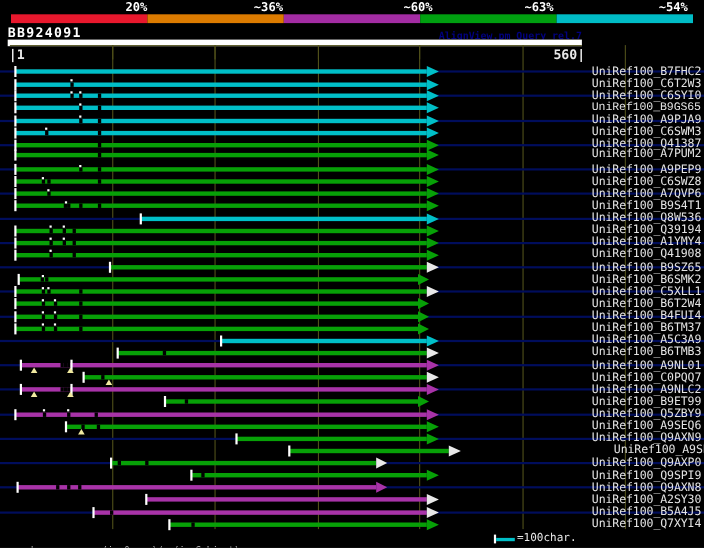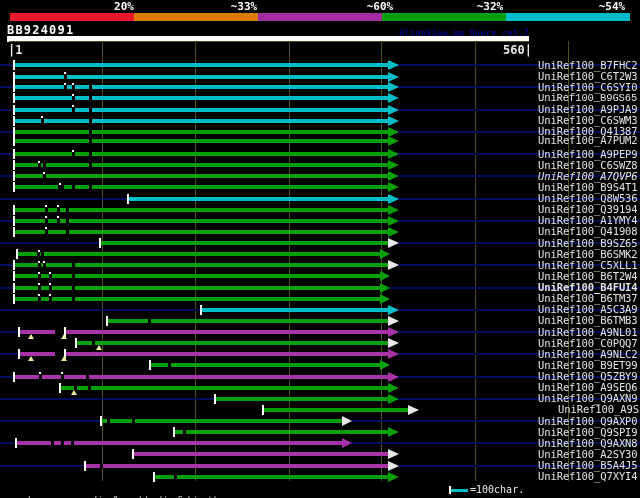--- a/index.html
+++ b/index.html
@@ -33,23 +33,23 @@
   #legend-scale-bar{position:absolute;left:451px;top:489px;width:17px;height:3px;}
   #legend-scale-text{position:absolute;left:470px;top:484px;font-size:10px;color:#e9e9e9;white-space:pre;}
 </style>
 </head>
 <body>
 
 <div id="screen">
 
   <div id="scale-labels-layer">
       <div class="scale-label" style="left: 124px;">20%</div>
-      <div class="scale-label" style="left: 244px;">~33%</div>
+      <div class="scale-label" style="left: 244px;">~36%</div>
       <div class="scale-label" style="left: 380px;">~60%</div>
-      <div class="scale-label" style="left: 490px;">~32%</div>
+      <div class="scale-label" style="left: 490px;">~63%</div>
       <div class="scale-label" style="left: 612px;">~54%</div>
     </div>
   <div id="scale-bar-layer">
       <div class="scale-seg" style="left: 10px; width: 124px; background: rgb(232, 24, 45);"></div>
       <div class="scale-seg" style="left: 134px; width: 124px; background: rgb(220, 123, 0);"></div>
       <div class="scale-seg" style="left: 258px; width: 124px; background: rgb(163, 44, 163);"></div>
       <div class="scale-seg" style="left: 382px; width: 124px; background: rgb(0, 160, 16);"></div>
       <div class="scale-seg" style="left: 506px; width: 124px; background: rgb(0, 188, 198);"></div>
     </div>
 
@@ -170,21 +170,21 @@
         <div class="bar" style="left: 14px; width: 374px; background: rgb(7, 160, 7);">
           <div class="bar-gap" style="left: 24px;"></div>
           <div class="bar-gap" style="left: 29px;"></div>
           <div class="bar-gap" style="left: 75px;"></div>
         </div>
         <div class="start-tick" style="left: 13px;"></div>
         <div class="gap-dot" style="left: 38px;"></div>
         <div class="arrow" style="left: 388px; border-left: 11px solid rgb(7, 160, 7);"></div>
         <div class="hit-label">UniRef100_C6SWZ8</div>
       </div>
-      <div class="row" style="top: 170.75px; font-style: italic;">
+      <div class="row" style="top: 170.75px;">
         <div class="navy-line" style="background: rgb(0, 13, 92);"></div>
         <div class="bar" style="left: 14px; width: 374px; background: rgb(7, 160, 7);">
           <div class="bar-gap" style="left: 29px;"></div>
         </div>
         <div class="start-tick" style="left: 13px;"></div>
         <div class="gap-dot" style="left: 43px;"></div>
         <div class="arrow" style="left: 388px; border-left: 11px solid rgb(7, 160, 7);"></div>
         <div class="hit-label">UniRef100_A7QVP6</div>
       </div>
       <div class="row" style="top: 181.875px;">
@@ -276,21 +276,21 @@
           <div class="bar-gap" style="left: 24px;"></div>
           <div class="bar-gap" style="left: 35px;"></div>
           <div class="bar-gap" style="left: 58px;"></div>
         </div>
         <div class="start-tick" style="left: 13px;"></div>
         <div class="gap-dot" style="left: 38px;"></div>
         <div class="gap-dot" style="left: 49px;"></div>
         <div class="arrow" style="left: 380px; border-left: 10px solid rgb(7, 160, 7);"></div>
         <div class="hit-label">UniRef100_B6T2W4</div>
       </div>
-      <div class="row" style="top: 282px; font-weight: bold;">
+      <div class="row" style="top: 282px;">
         <div class="navy-line" style="background: rgb(0, 13, 92);"></div>
         <div class="bar" style="left: 14px; width: 366px; background: rgb(7, 160, 7);">
           <div class="bar-gap" style="left: 24px;"></div>
           <div class="bar-gap" style="left: 35px;"></div>
           <div class="bar-gap" style="left: 58px;"></div>
         </div>
         <div class="start-tick" style="left: 13px;"></div>
         <div class="gap-dot" style="left: 38px;"></div>
         <div class="gap-dot" style="left: 49px;"></div>
         <div class="arrow" style="left: 380px; border-left: 10px solid rgb(7, 160, 7);"></div>

